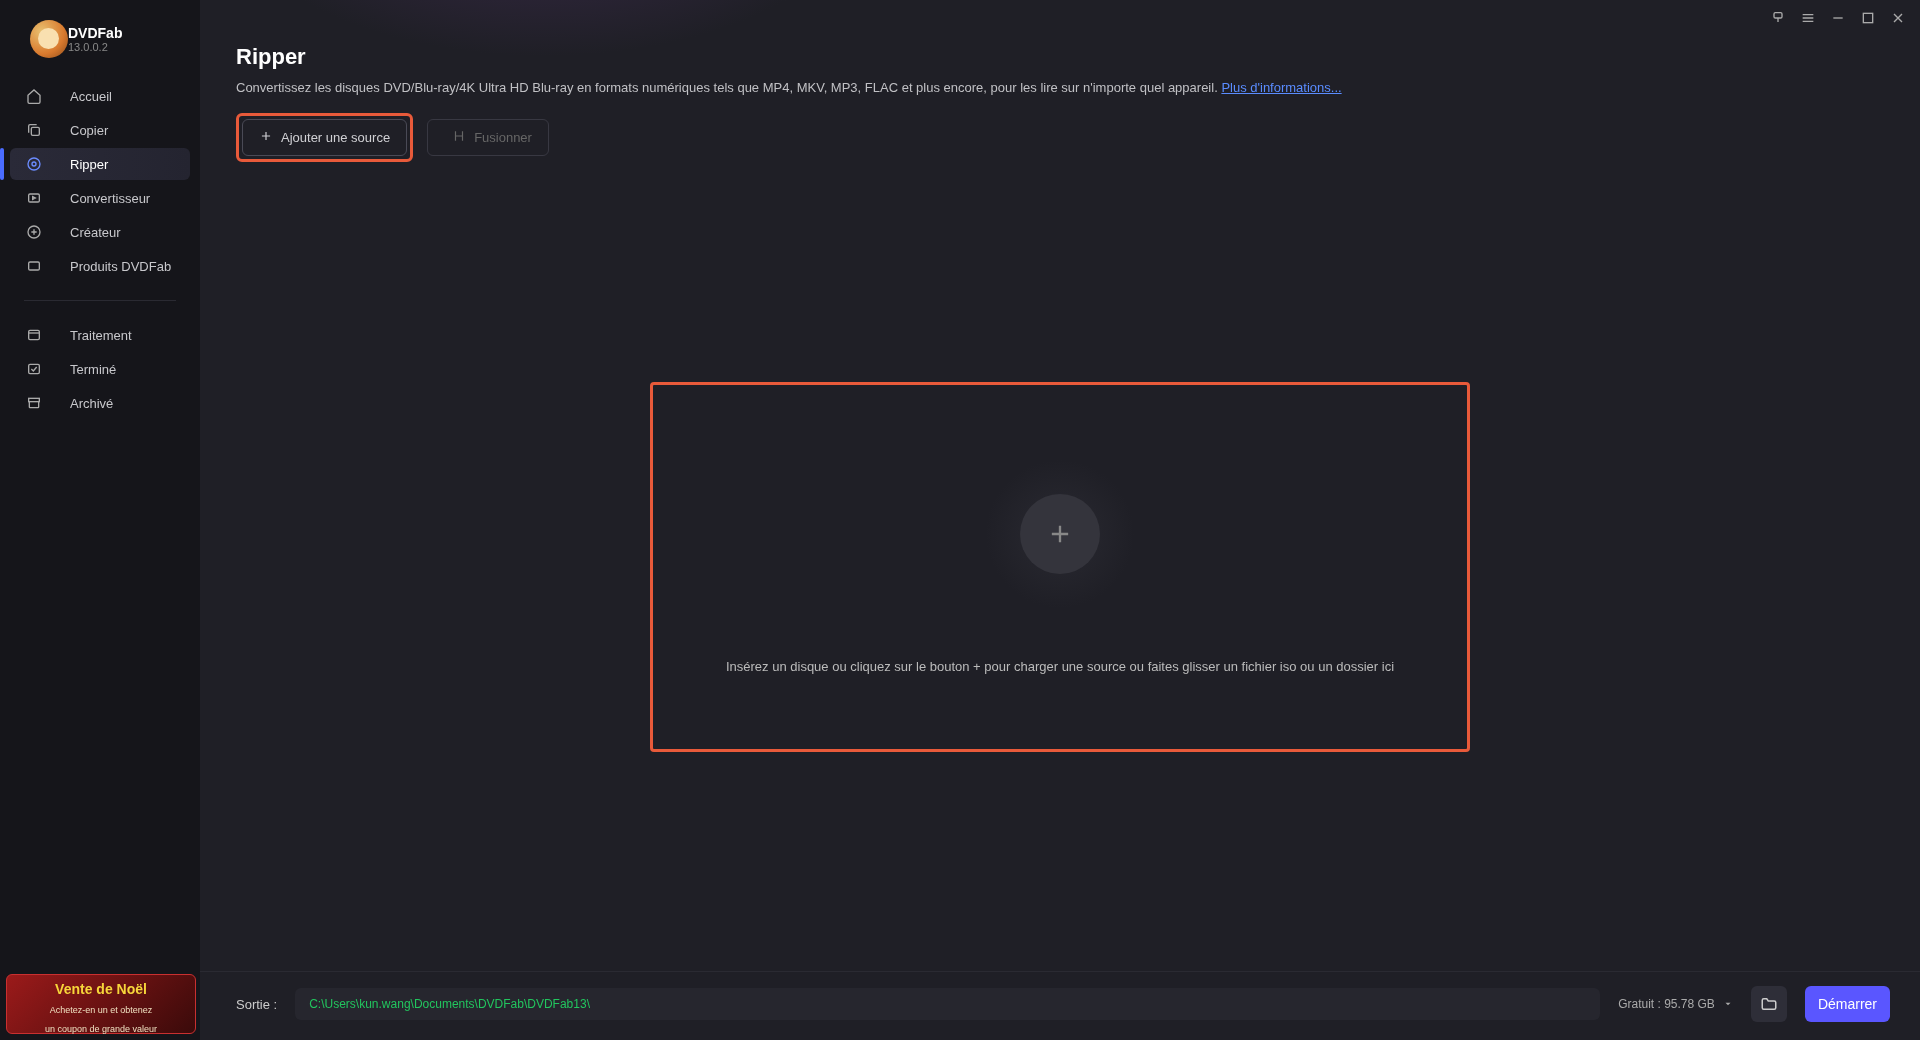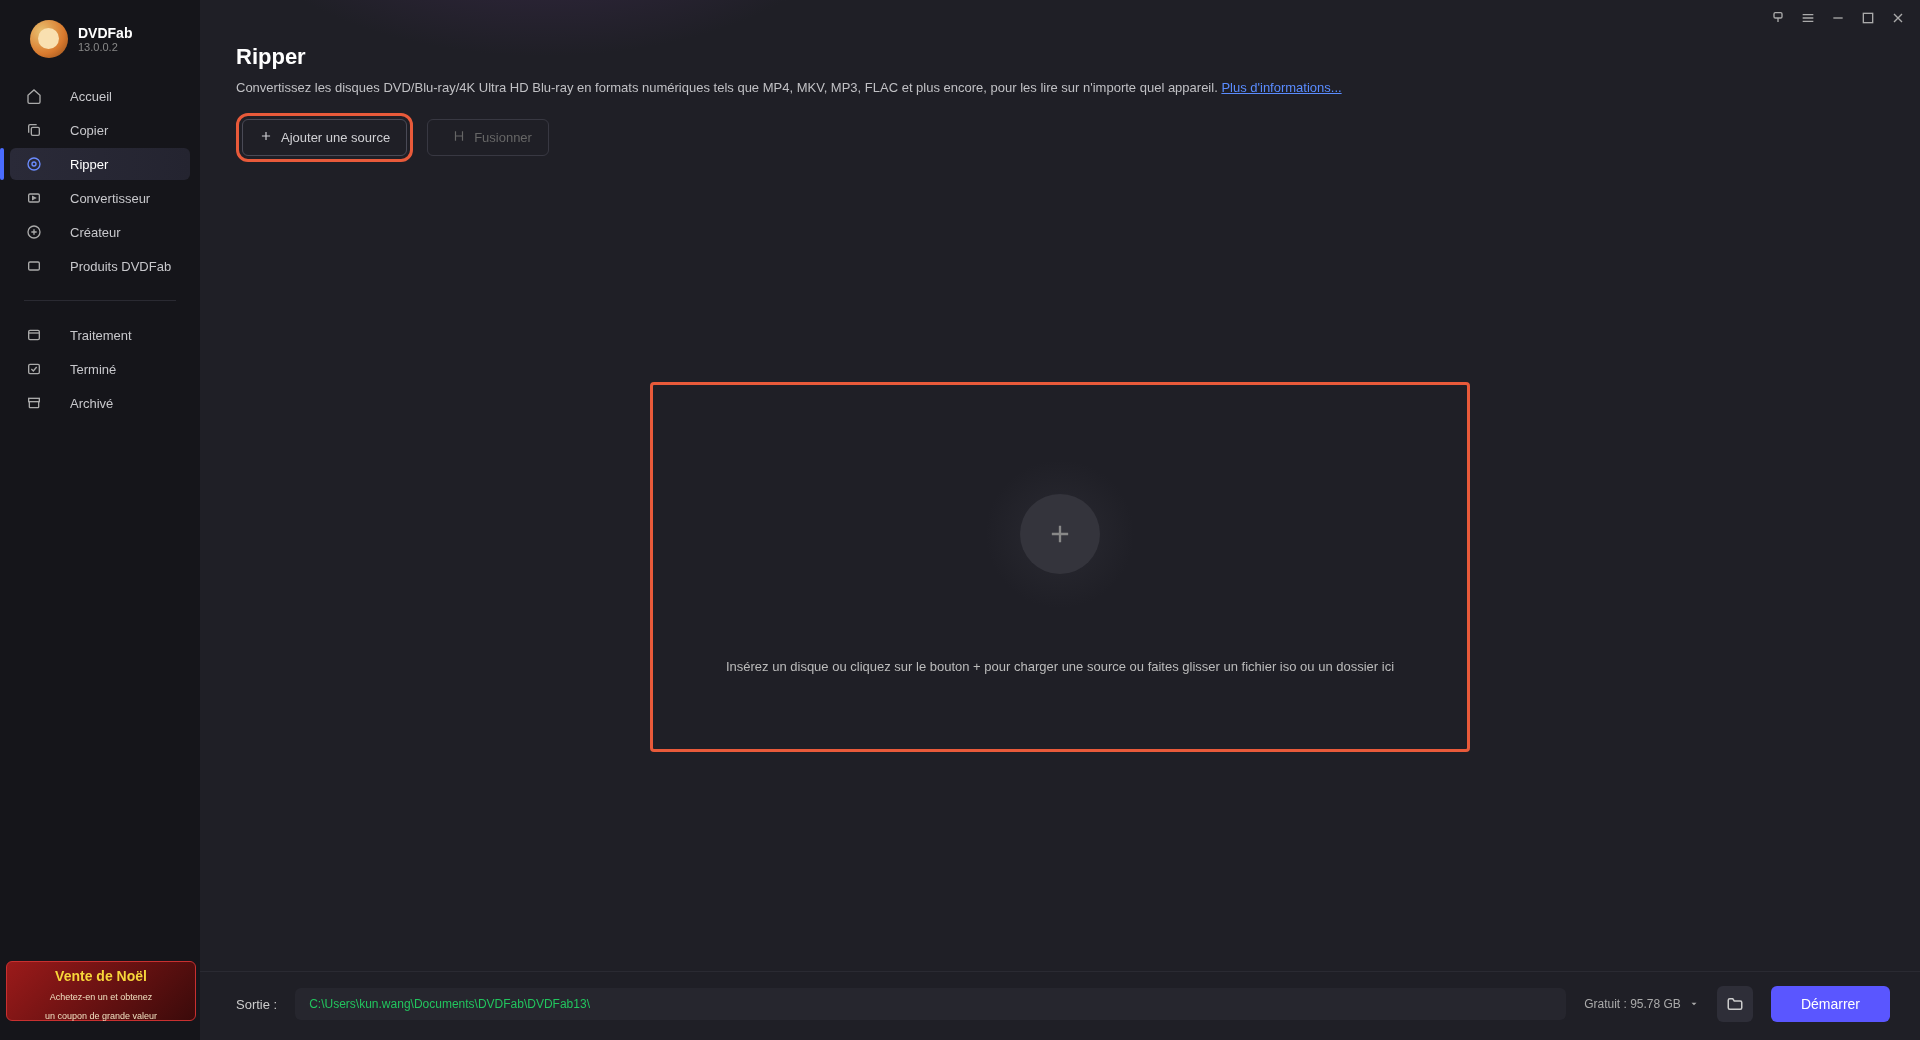--- a/index.html
+++ b/index.html
@@ -22,21 +22,20 @@
   width: 200px;
   background: #15151a;
   display: flex;
   flex-direction: column;
   position: relative;
 }
 .logo-area {
   display: flex;
   align-items: center;
   padding: 20px 16px 16px 30px;
-  gap: 10px;
 }
 .logo-circle {
   width: 38px;
   height: 38px;
   border-radius: 50%;
   background: radial-gradient(circle at 30% 30%, #e8c070, #d97a2e 60%, #8a4a1a);
   display: flex;
   align-items: center;
   justify-content: center;
   position: relative;
@@ -94,21 +93,21 @@
   width: 16px;
   height: 16px;
   display: flex;
   align-items: center;
   justify-content: center;
   color: #aaa;
 }
 .nav-item.active .nav-icon { color: #6b8cff; }
 .promo {
   position: absolute;
-  bottom: 19px;
+  bottom: 6px;
   left: 6px;
   width: 190px;
   height: 60px;
   background: linear-gradient(135deg, #9b1a1a, #3a0a0a);
   border-radius: 6px;
   border: 1px solid #c93030;
   padding: 6px 8px;
   color: #fff;
 }
 .promo-title {
@@ -178,21 +177,21 @@
   border: 1px solid #4a4a56;
   border-radius: 6px;
   background: transparent;
   color: #d0d0d4;
   cursor: pointer;
   font-size: 13px;
 }
 .btn-outline.disabled { color: #666; border-color: #383842; cursor: default; padding-left: 24px; }
 .highlight-box {
   border: 3px solid #e85a3a;
-  border-radius: 12px;
+  border-radius: 6px;
   padding: 3px;
   display: inline-block;
 }
 .drop-area {
   flex: 1;
   display: flex;
   align-items: center;
   justify-content: center;
   margin-top: 20px;
   margin-bottom: 20px;
@@ -266,21 +265,21 @@
   height: 36px;
   background: #2e2e38;
   border-radius: 6px;
   display: flex;
   align-items: center;
   justify-content: center;
   cursor: pointer;
   color: #ccc;
 }
 .start-btn {
-  padding: 10px 30px;
+  padding: 10px 13px;
   background: #5a56ff;
   color: #fff;
   border-radius: 6px;
   cursor: pointer;
   font-size: 14px;
   border: none;
 }
 </style>
 </head>
 <body>

